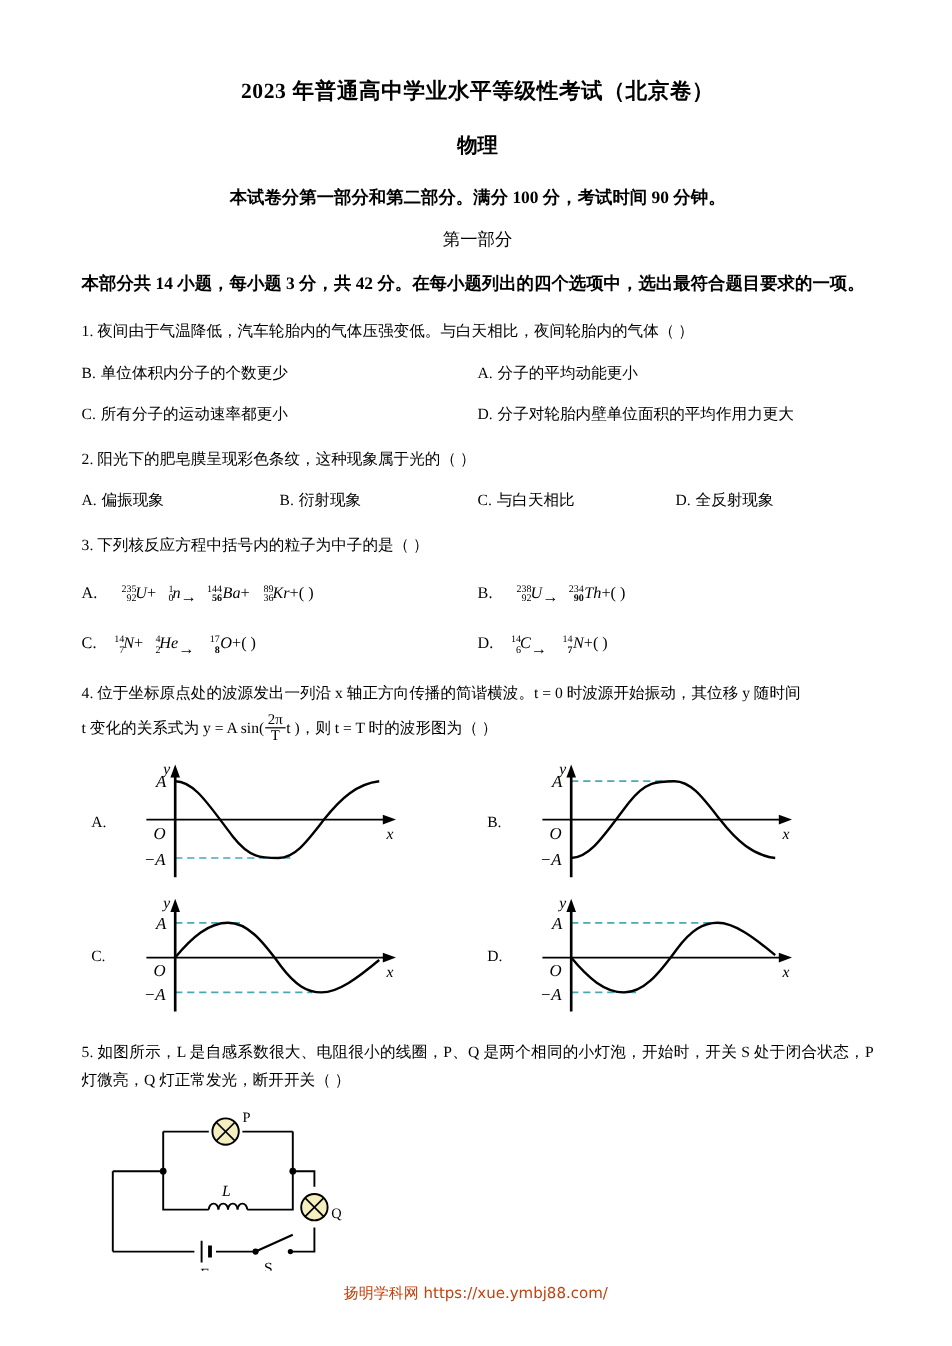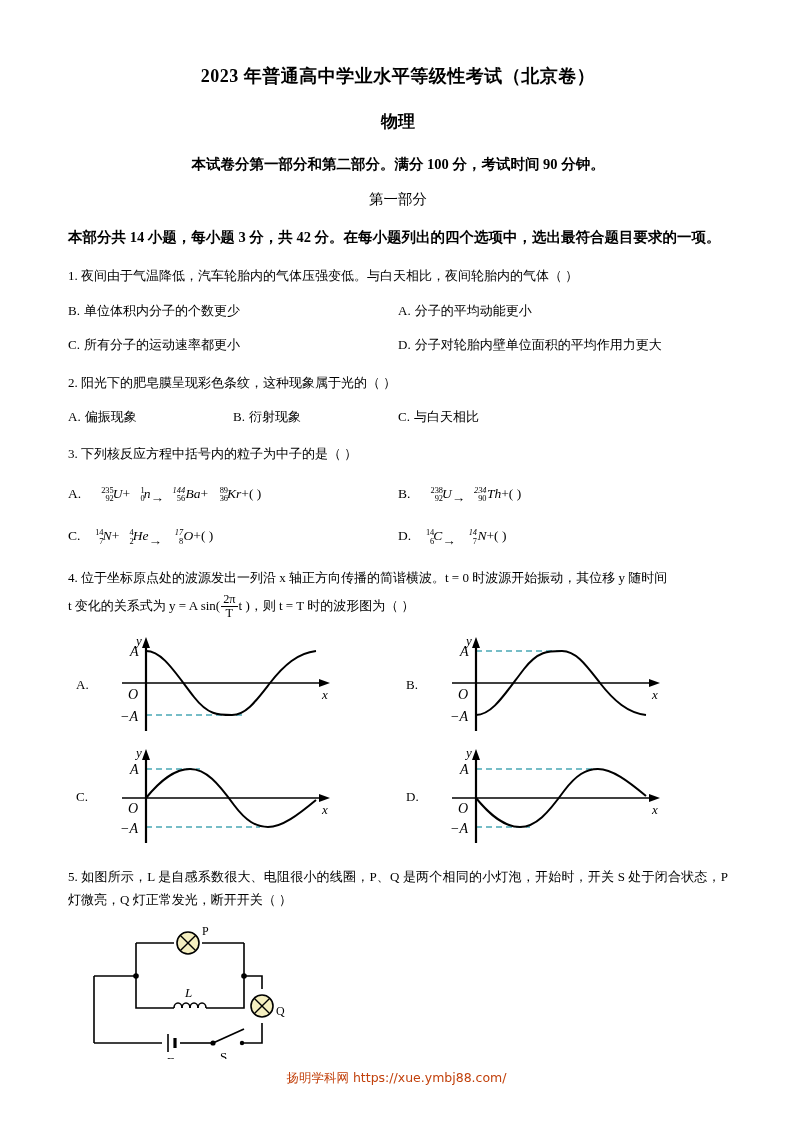--- a/index.html
+++ b/index.html
@@ -110,27 +110,27 @@
     width: 2.6em;
     height: 1.4em;
     vertical-align: middle;
   }
   .arrowiso .ar { position: absolute; left: 0; top: 0.08em; }
   .arrowiso .num {
     position: absolute;
     right: 0.05em;
     bottom: -0.26em;
     font-size: 0.62em;
+    font-weight: bold;
   }
   .arrowiso .mass {
     position: absolute;
     right: 0.05em;
     top: -0.30em;
     font-size: 0.62em;
-    font-style: italic;
   }
 
   
   .frac {
     display: inline-block;
     vertical-align: middle;
     text-align: center;
     font-size: 0.95em;
     line-height: 1.05;
     margin: 0 1px;
@@ -217,20 +217,23 @@
       </div>
       <div class="opts-row four">
         <div class="opt">
           <span class="opt-letter">A.</span><span>偏振现象</span>
         </div>
         <div class="opt">
           <span class="opt-letter">B.</span><span>衍射现象</span>
         </div>
         <div class="opt">
           <span class="opt-letter">C.</span><span>与白天相比</span>
+        </div>
+        <div class="opt">
+          <span class="opt-letter">D.</span><span>全反射现象</span>
         </div>
       </div>
     </div>
 
     <div class="q">
       <div class="q-stem">
         <span>3.</span>
         <span>下列核反应方程中括号内的粒子为中子的是（    ）</span>
       </div>
 

